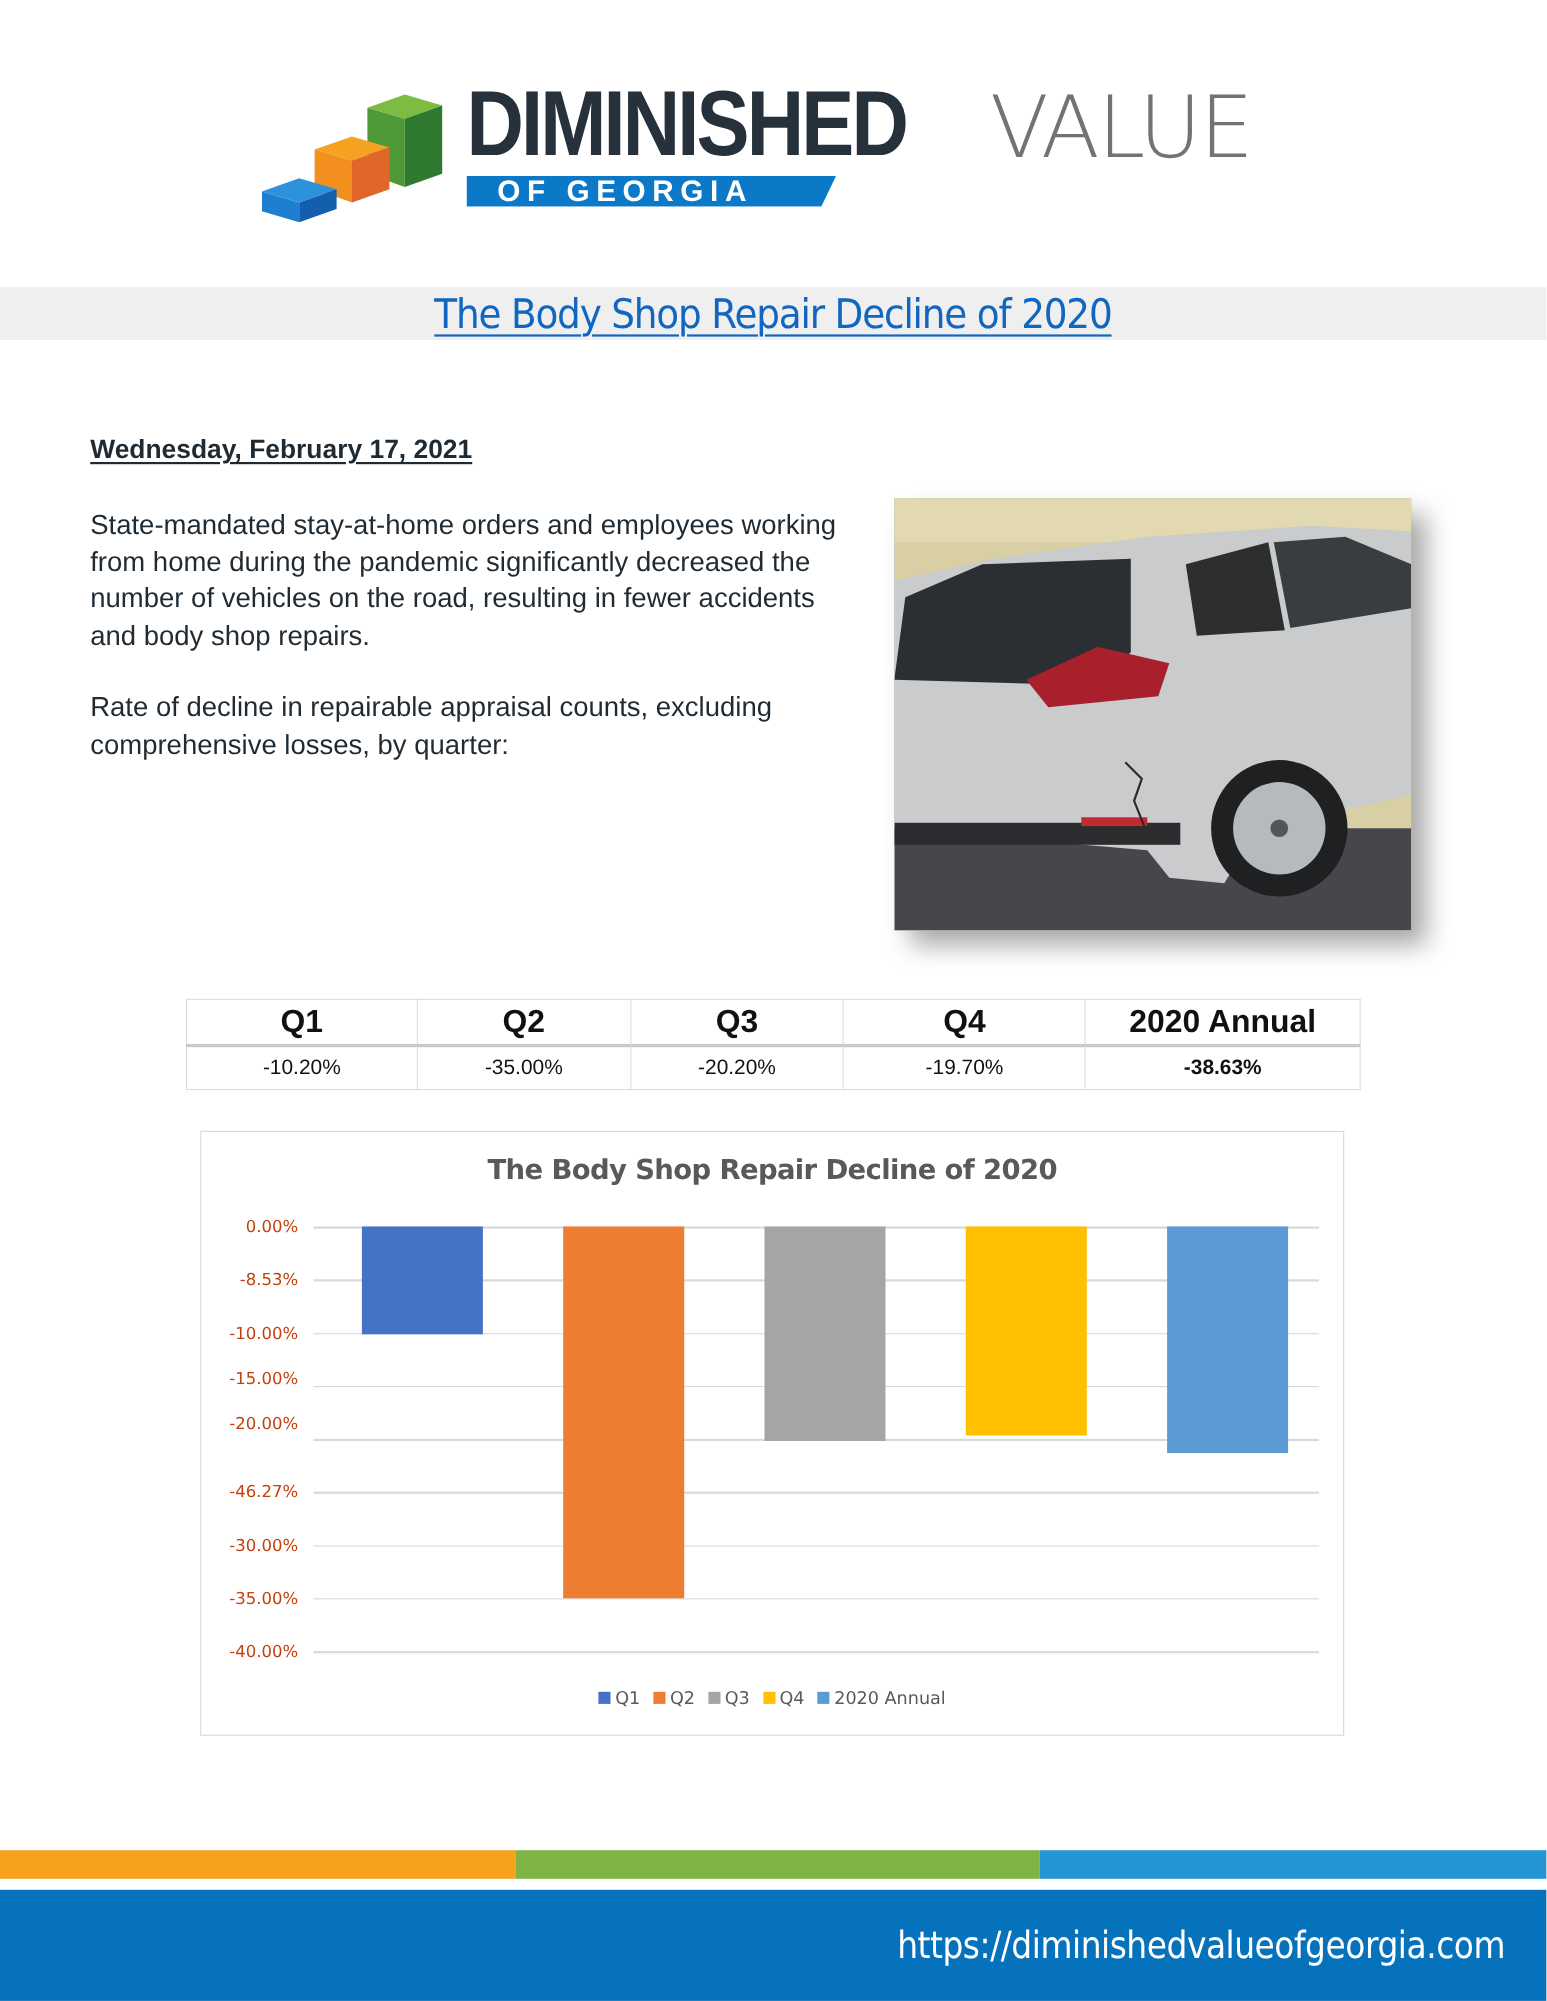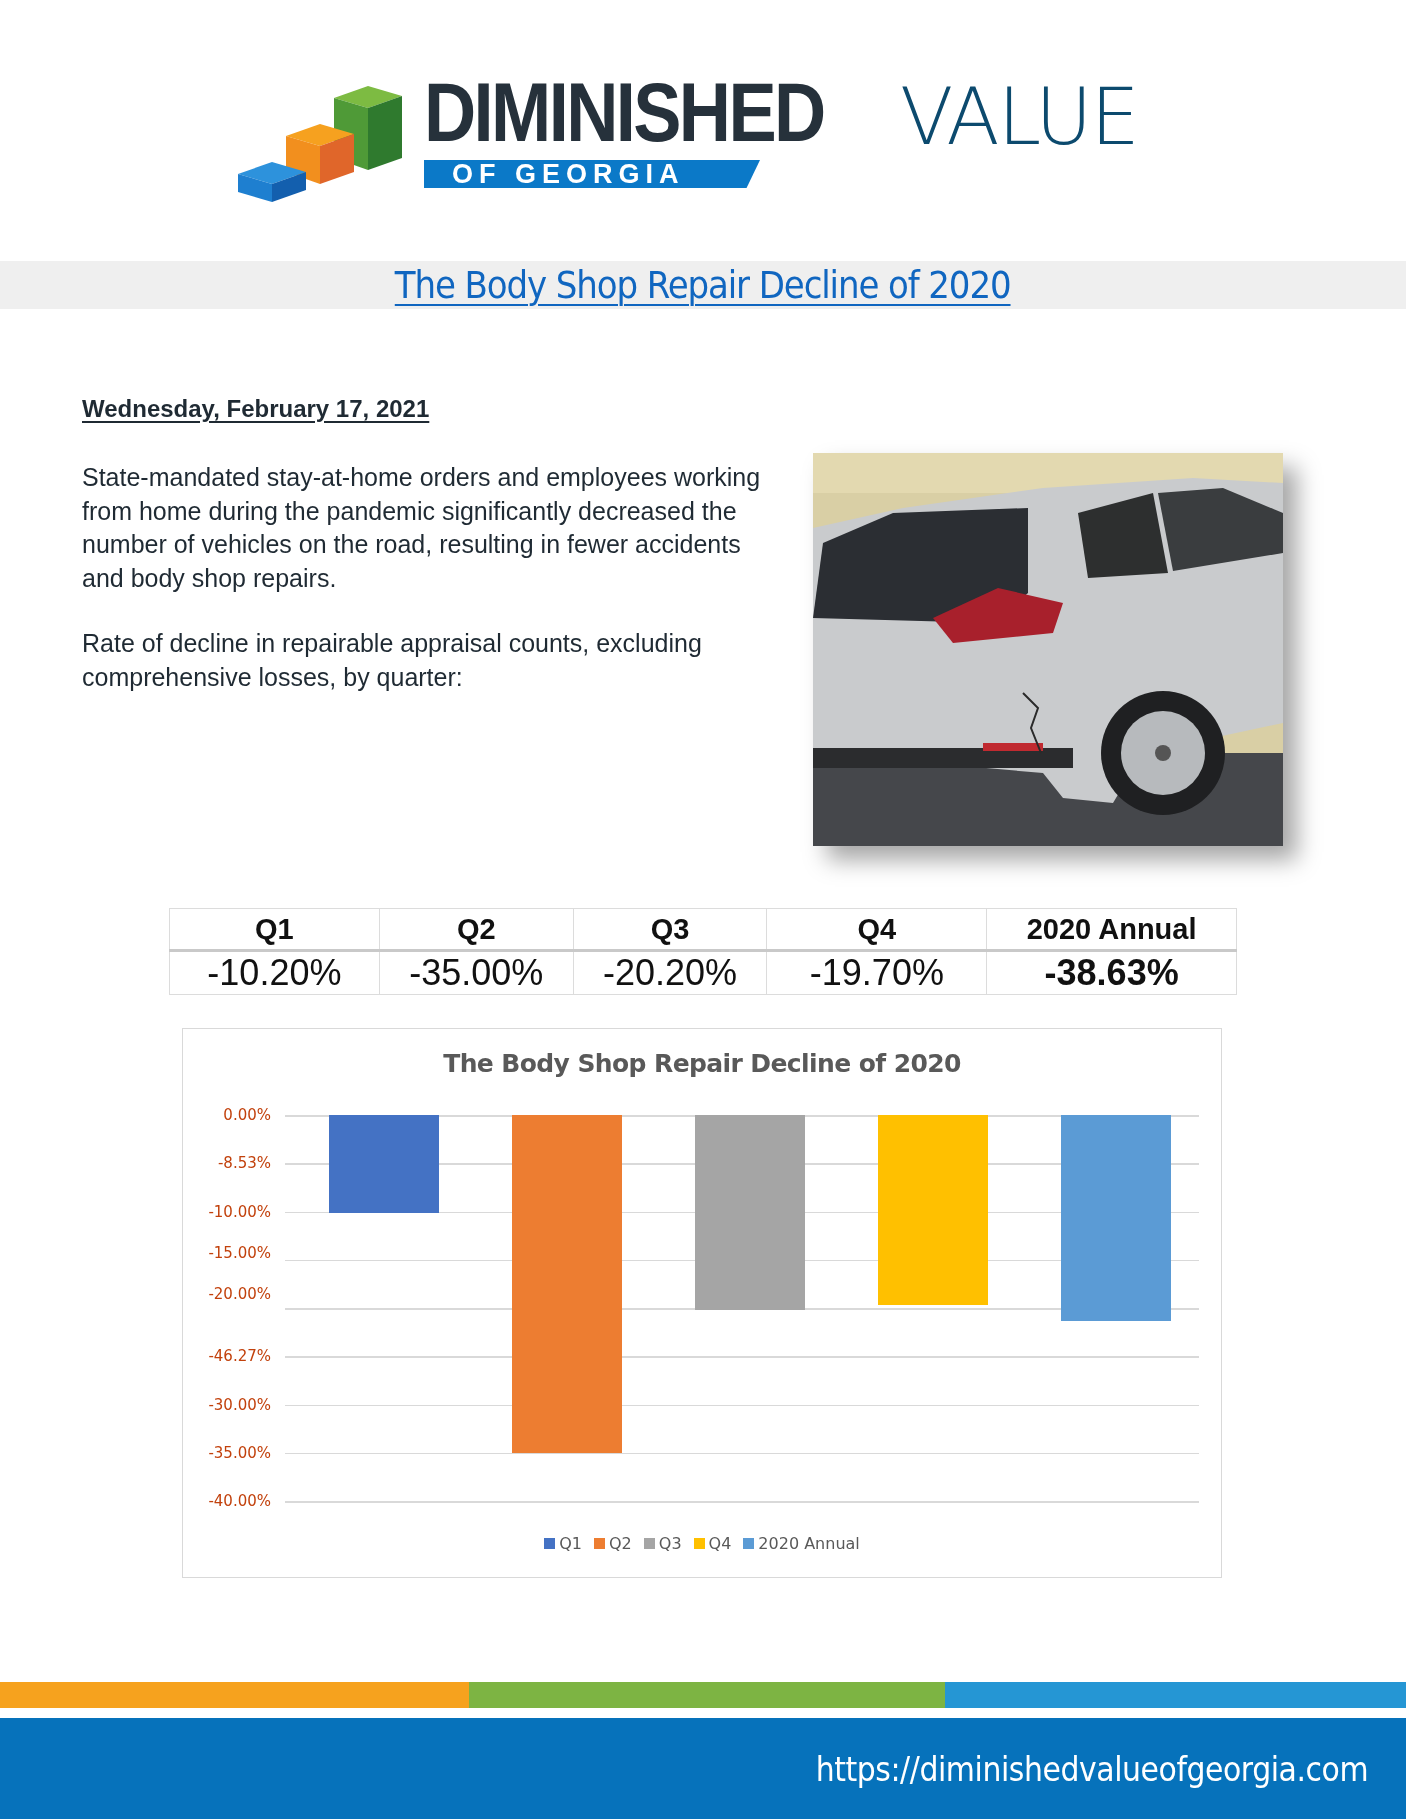--- a/index.html
+++ b/index.html
@@ -4,42 +4,42 @@
   <style>
     * { box-sizing: border-box; margin: 0; padding: 0; }
     html, body { width: 1406px; height: 1819px; background: #ffffff; overflow: hidden; }
     body { position: relative; font-family: "Liberation Sans", sans-serif; color: #1f2a33; }
 
     
     .logo { position: absolute; left: 238px; top: 74px; width: 900px; height: 130px; }
     .logo svg { position: absolute; left: 0; top: 0; }
     .logo-word { position: absolute; left: 186px; top: 0; height: 80px; display: flex; align-items: flex-end; color: #26313b; line-height: 1; }
     .logo-word .bold { font-family: "Liberation Sans", sans-serif; font-weight: 700; font-size: 84px; letter-spacing: -3px; transform: scaleX(0.86); transform-origin: left bottom; display: inline-block; white-space: nowrap; }
-    .logo-word .thin { font-family: "DejaVu Sans", sans-serif; font-weight: 300; font-size: 78px; letter-spacing: -2px; position: absolute; left: 476px; bottom: -2px; white-space: nowrap; -webkit-text-stroke: 0; color: #0c4a6e; }
+    .logo-word .thin { font-family: "DejaVu Sans", sans-serif; font-weight: 300; font-size: 78px; letter-spacing: -2px; position: absolute; left: 476px; bottom: -2px; white-space: nowrap; -webkit-text-stroke: 0; color: #737373; }
     .logo-banner { position: absolute; left: 186px; top: 86px; width: 336px; height: 28px; background: #0b79c8; clip-path: polygon(0 0, 100% 0, 96% 100%, 0 100%); color: #ffffff; font-weight: 700; font-size: 27px; letter-spacing: 6px; display: flex; align-items: center; padding-left: 28px; }
 
     
     .title-band { position: absolute; left: 0; top: 261px; width: 1406px; height: 48px; background: #efefef; display: flex; justify-content: center; align-items: center; }
     .title-band a { color: #1066c0; font-family: "DejaVu Sans", sans-serif; font-size: 37px; text-decoration: underline; text-underline-offset: 6px; text-decoration-thickness: 2px; letter-spacing: -1.2px; transform: scaleX(0.92); display: inline-block; }
 
     
     .date { position: absolute; left: 82px; top: 395px; font-weight: 700; font-size: 24px; text-decoration: underline; text-underline-offset: 4px; color: #1f2a33; }
     .para { position: absolute; left: 82px; width: 700px; font-size: 25px; line-height: 33.5px; color: #1f2a33; }
     .para1 { top: 461px; }
     .para2 { top: 627px; }
 
     
     .photo { position: absolute; left: 813px; top: 453px; width: 470px; height: 393px; box-shadow: 14px 14px 22px rgba(0,0,0,0.35); overflow: hidden; background: #b9bcc0; }
     .photo svg { display: block; }
 
     
     .stats { position: absolute; left: 169px; top: 908px; width: 1068px; border-collapse: collapse; }
     .stats th, .stats td { border: 1px solid #dcdcdc; text-align: center; color: #111; }
     .stats th { font-size: 29px; font-weight: 700; height: 42px; border-bottom: 3px solid #c9c9c9; }
-    .stats td { font-size: 36px; height: 40px; }
+    .stats td { font-size: 19px; height: 40px; }
     .stats td.bold { font-weight: 700; }
 
     
     .chart { position: absolute; left: 182px; top: 1028px; width: 1040px; height: 550px; border: 1.5px solid #d9d9d9; background: #fff; }
     .chart-title { position: absolute; left: 0; top: 20px; width: 100%; text-align: center; font-family: "DejaVu Sans", sans-serif; font-weight: 700; font-size: 25px; color: #595959; letter-spacing: -0.6px; }
     .plot { position: absolute; left: 102px; top: 86px; width: 914px; height: 386px; }
     .gridline { position: absolute; left: 0; width: 100%; height: 1.5px; background: #d9d9d9; }
     .ytick { position: absolute; left: -100px; width: 86px; text-align: right; font-family: "DejaVu Sans", sans-serif; font-size: 15px; color: #c2410c; transform: translateY(-50%); }
     .bar { position: absolute; top: 0; width: 110px; }
     .legend { position: absolute; left: 0; top: 505px; width: 100%; display: flex; justify-content: center; gap: 12px; font-family: "DejaVu Sans", sans-serif; font-size: 16px; color: #595959; }

